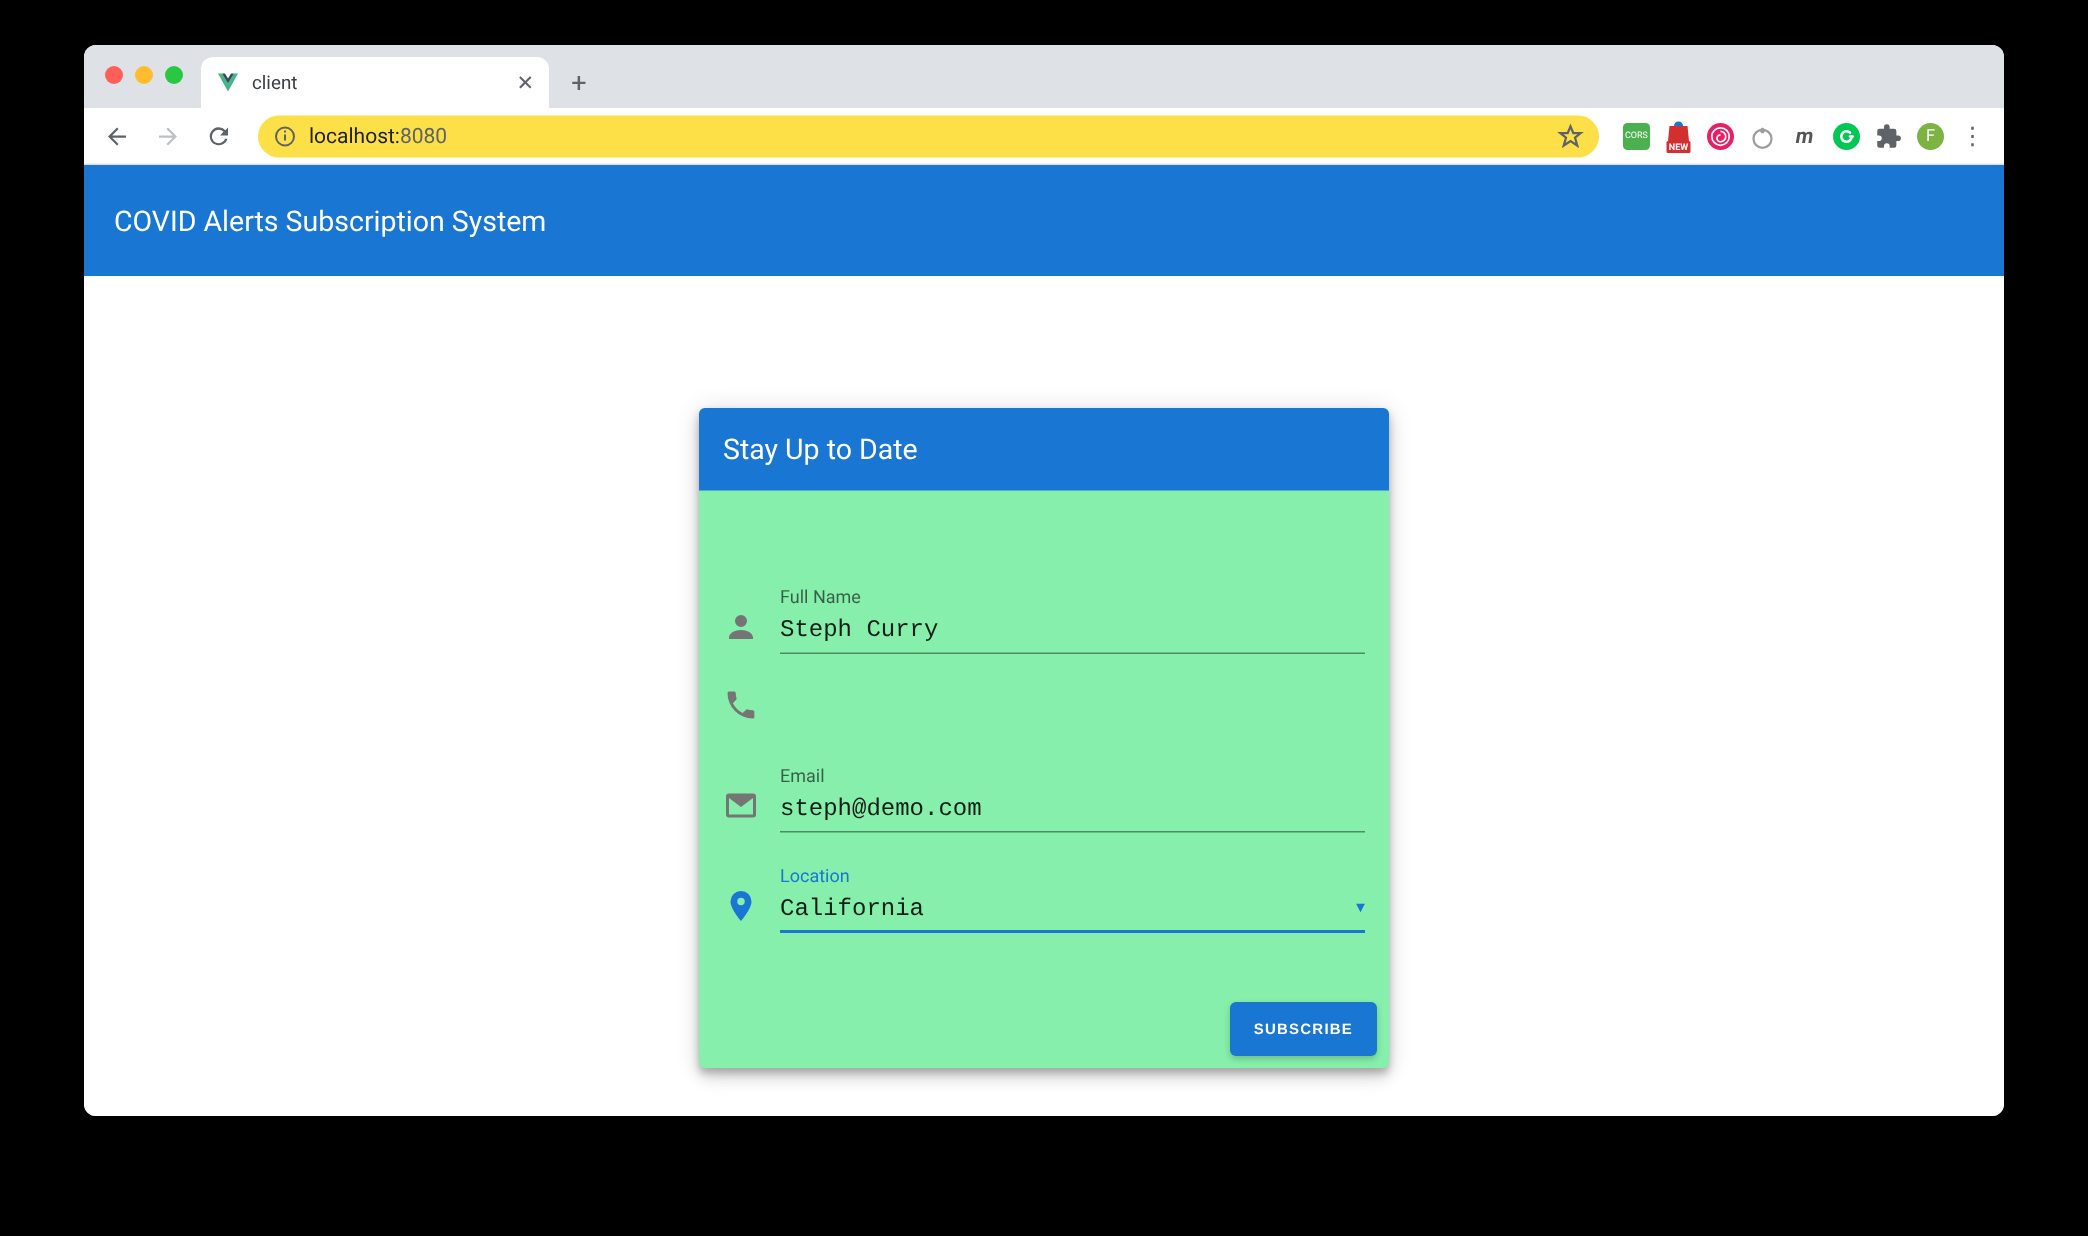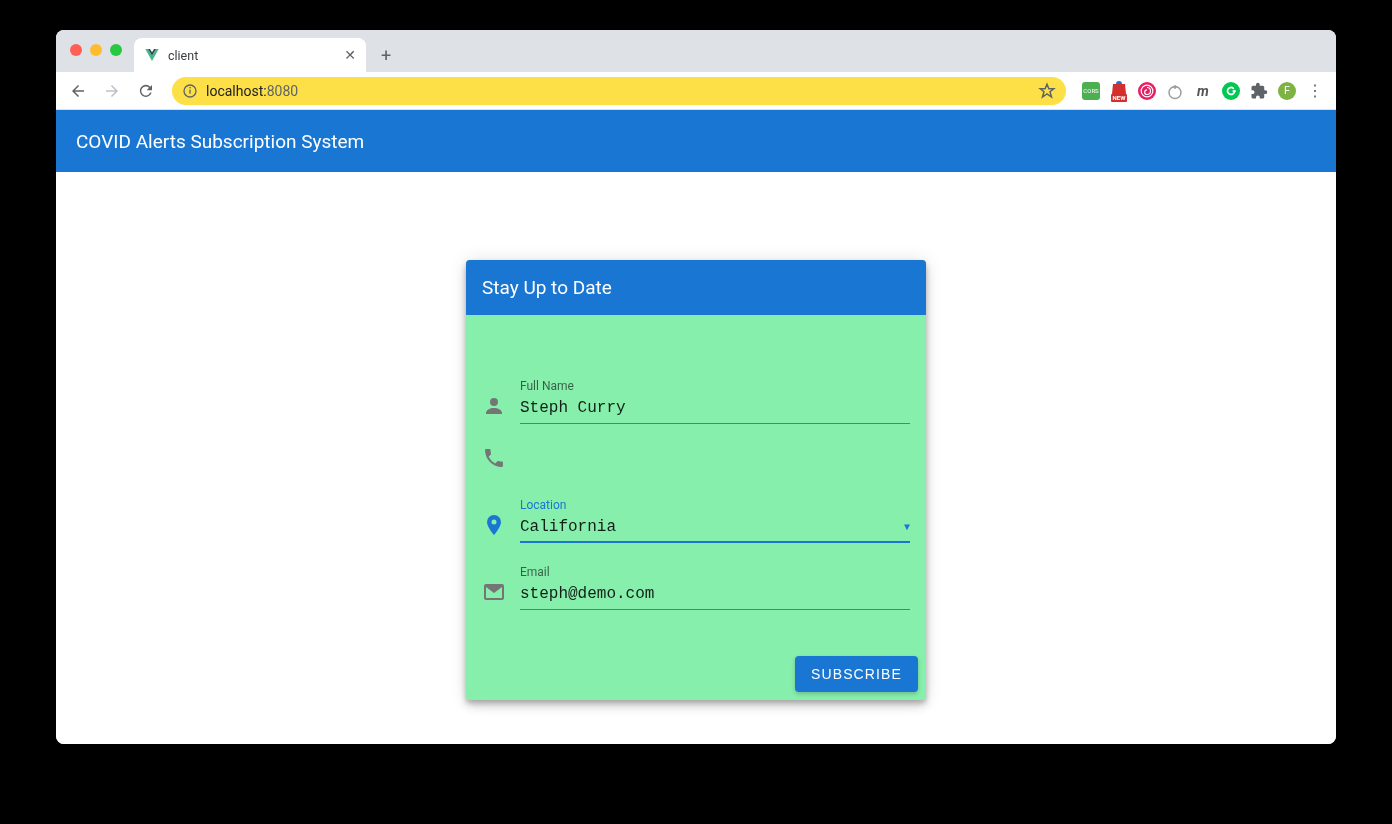--- a/index.html
+++ b/index.html
@@ -112,21 +112,21 @@
   
   .viewport {
     flex:1;
     background:#fff;
     overflow:auto;
     position:relative;
   }
   .app-header {
     background:#1976d2;
     color:#fff;
-    height:62px;
+    height:74px;
     display:flex;
     align-items:center;
     padding:0 20px;
     font-size:19px;
     font-weight:400;
   }
   .page-body {
     display:flex;
     justify-content:center;
     padding-top: 88px;
@@ -205,22 +205,22 @@
     justify-content:flex-end;
     padding: 8px 8px 8px 8px;
   }
   .btn-primary {
     background:#1976d2;
     color:#fff;
     border:none;
     border-radius:4px;
     padding: 0 16px;
     height:36px;
-    font-size:14px;
-    font-weight:400;
+    font-size:10px;
+    font-weight:700;
     letter-spacing: 0.08em;
     text-transform:uppercase;
     cursor:pointer;
     box-shadow: 0 2px 4px rgba(0,0,0,0.2);
   }
   svg { display:block; }
 </style>
 </head>
 <body>
 
@@ -338,50 +338,50 @@
             </div>
           </div>
 
           <div class="field">
             <span class="icon">
               <svg width="24" height="24" viewBox="0 0 24 24">
                   <path fill="currentColor" d="M6.6 10.8a15 15 0 0 0 6.6 6.6l2.2-2.2a1 1 0 0 1 1-.25 11 11 0 0 0 3.5.55 1 1 0 0 1 1 1V20a1 1 0 0 1-1 1A17 17 0 0 1 3 4a1 1 0 0 1 1-1h3.5a1 1 0 0 1 1 1 11 11 0 0 0 .55 3.5 1 1 0 0 1-.25 1z"></path>
                 </svg>
             </span>
             <div class="input-wrap">
+            </div>
+          </div>
+
+          <div class="field">
+            <span class="icon">
+              <svg width="24" height="24" viewBox="0 0 24 24">
+                  <path fill="currentColor" d="M4 4h16a2 2 0 0 1 2 2v12a2 2 0 0 1-2 2H4a2 2 0 0 1-2-2V6a2 2 0 0 1 2-2zm8 9L4 7v11h16V7z"></path>
+                </svg>
+            </span>
+            <div class="input-wrap">
+              <label class="label">Email</label>
+              <input type="text" value="steph@demo.com" style="">
             </div>
           </div>
 
           <div class="field active">
             <span class="icon">
               <svg width="24" height="24" viewBox="0 0 24 24">
                   <path fill="currentColor" d="M12 2a7 7 0 0 0-7 7c0 5 7 13 7 13s7-8 7-13a7 7 0 0 0-7-7zm0 9.5A2.5 2.5 0 1 1 14.5 9 2.5 2.5 0 0 1 12 11.5z"></path>
                 </svg>
             </span>
             <div class="input-wrap">
               <label class="label">Location</label>
               <div class="select-display">
                 <span>California</span>
                 <span class="caret">▼</span>
               </div>
             </div>
           </div>
 
-          <div class="field">
-            <span class="icon">
-              <svg width="24" height="24" viewBox="0 0 24 24">
-                  <path fill="currentColor" d="M4 4h16a2 2 0 0 1 2 2v12a2 2 0 0 1-2 2H4a2 2 0 0 1-2-2V6a2 2 0 0 1 2-2zm8 9L4 7v11h16V7z"></path>
-                </svg>
-            </span>
-            <div class="input-wrap">
-              <label class="label">Email</label>
-              <input type="text" value="steph@demo.com" style="">
-            </div>
-          </div>
-
         </div>
         <div class="card-actions">
           <button class="btn-primary">Subscribe</button>
         </div>
       </div>
     </div>
   </div>
 
 </div>
 

